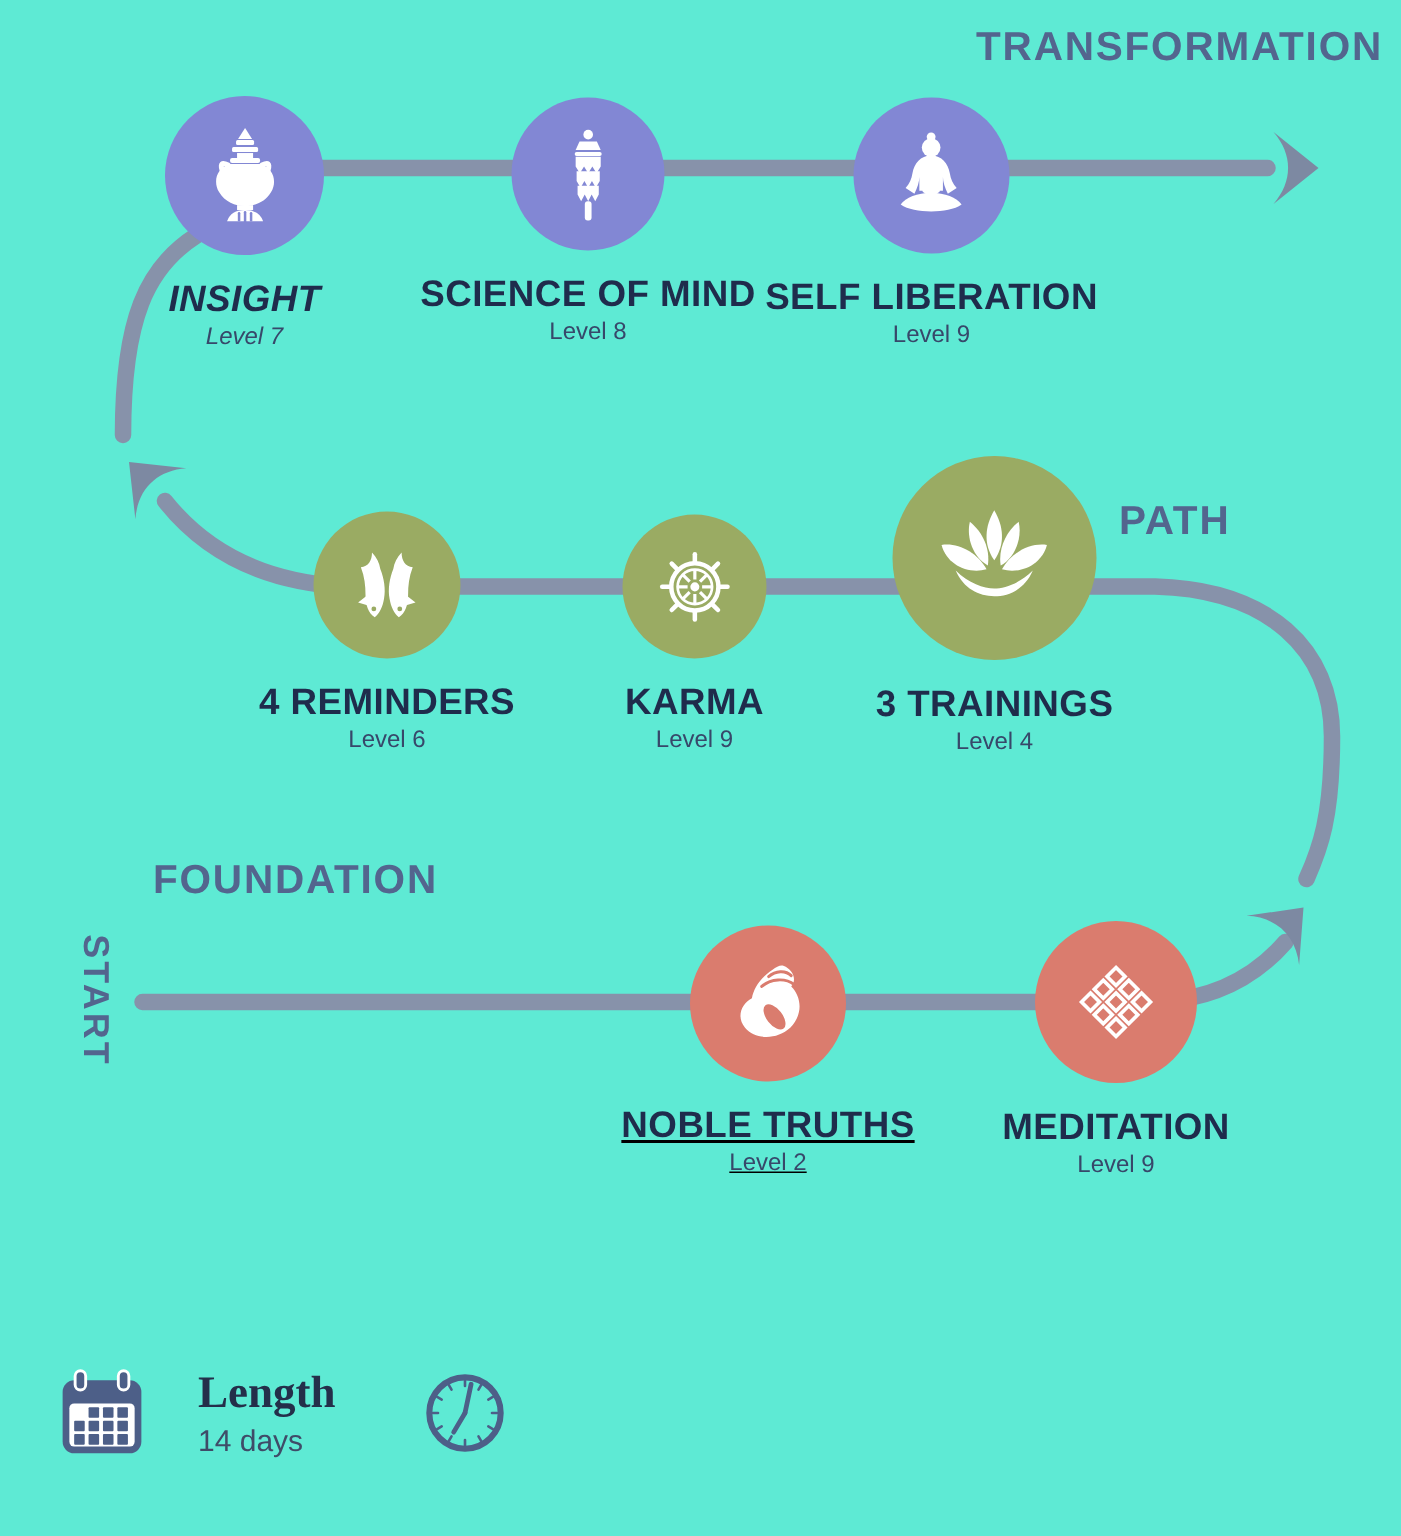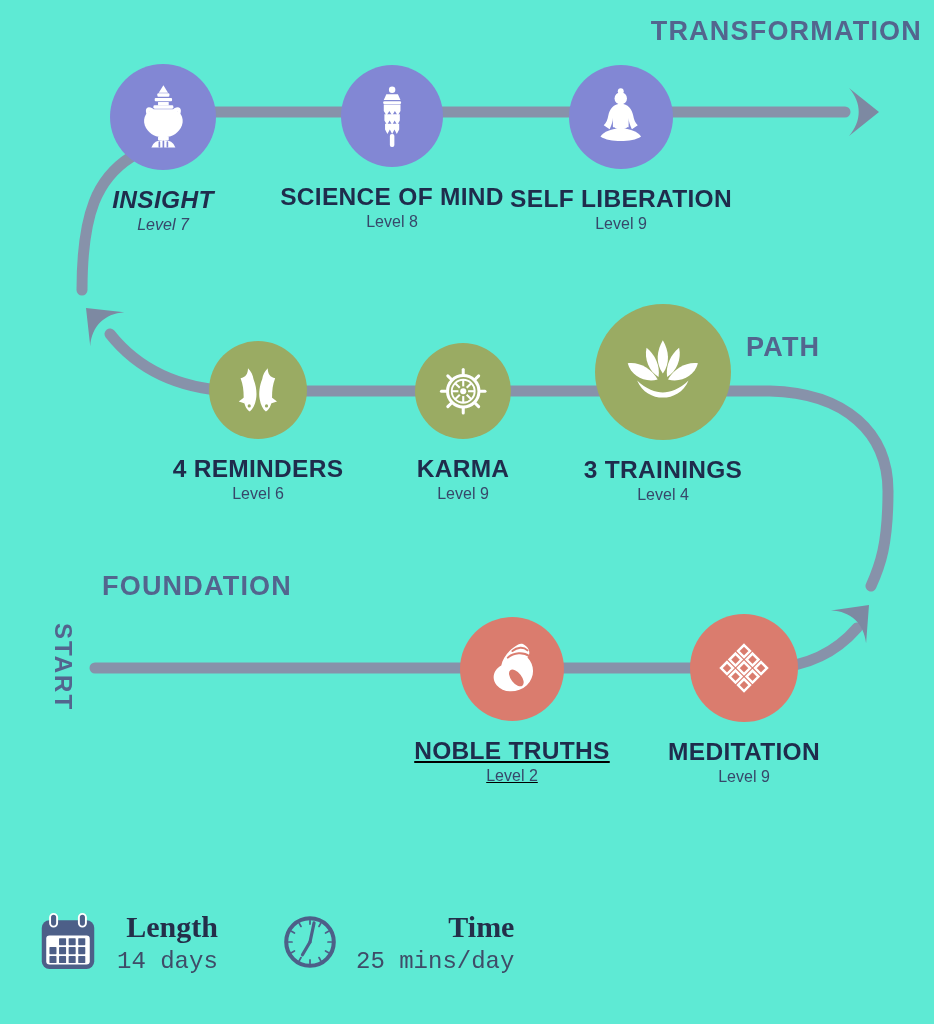--- a/index.html
+++ b/index.html
@@ -21,26 +21,26 @@
   .d96{width:96px;height:96px;} .d98{width:98px;height:98px;} .d102{width:102px;height:102px;}
   .d104{width:104px;height:104px;} .d106{width:106px;height:106px;} .d108{width:108px;height:108px;}
   .d136{width:136px;height:136px;}
   .nicon{width:63%;height:63%;}
   .ntitle{margin-top:16px;font-size:24.5px;font-weight:700;color:#1f2c4c;letter-spacing:.3px;
           white-space:nowrap;}
   .nlevel{margin-top:2px;font-size:16px;color:#37486a;}
   .n1{left:178px;top:616px;} .n2{left:402px;top:617px;text-decoration:underline;} .n3{left:634px;top:614px;}
   .n4{left:553px;top:304px;} .n5{left:353px;top:343px;} .n6{left:148px;top:341px;}
   .n7{left:53px;top:64px;font-style:italic;}   .n8{left:282px;top:65px;}  .n9{left:511px;top:65px;align-items:center;}
-  .footer-item{position:absolute;display:flex;align-items:center;gap:17px;height:82px;z-index:2;text-align:right;}
+  .footer-item{position:absolute;display:flex;align-items:center;gap:32px;height:82px;z-index:2;}
   .f1{left:36px;top:901px;} .f2{left:281px;top:901px;} .f3{left:564px;top:899px;}
   .ficon{flex:0 0 auto;}
   .ftext{display:flex;flex-direction:column;}
   .fheading{font-family:"Liberation Serif", serif;font-weight:700;font-size:30px;color:#242f4a;}
-  .fvalue{margin-top:4px;font-size:24px;color:#3f4c68;white-space:nowrap;font-family:Liberation Mono, monospace;}
+  .fvalue{margin-top:4px;font-size:20px;color:#3f4c68;white-space:nowrap;}
 </style>
 </head>
 <body>
 
 <div id="stage">
 
   <svg id="connectors" width="934" height="1024" viewBox="0 0 934 1024">
     <g stroke="#8792aa" stroke-width="11" fill="none" stroke-linecap="round">
       <path d="M163 112 H845"></path>
       <path d="M131 157 C98 178 82 212 82 290"></path>
@@ -258,20 +258,16 @@
           <path d="M31.5 18 L34.5 23.2"></path>
         <path d="M50 13 V19"></path>
           <path d="M68.5 18 L65.5 23.2"></path>
           <path d="M82 31.5 L76.8 34.5"></path>
       </g>
       <g stroke-width="5.5" stroke-linecap="round">
         <path d="M50 50 L57 17"></path>
           <path d="M50 50 L37 72"></path>
       </g>
     </svg>
-    <div class="ftext">
-      <div class="fheading">Time</div>
-      <div class="fvalue">25 mins/day</div>
-    </div>
   </div>
 
 
 </div>
 
 </body></html>

